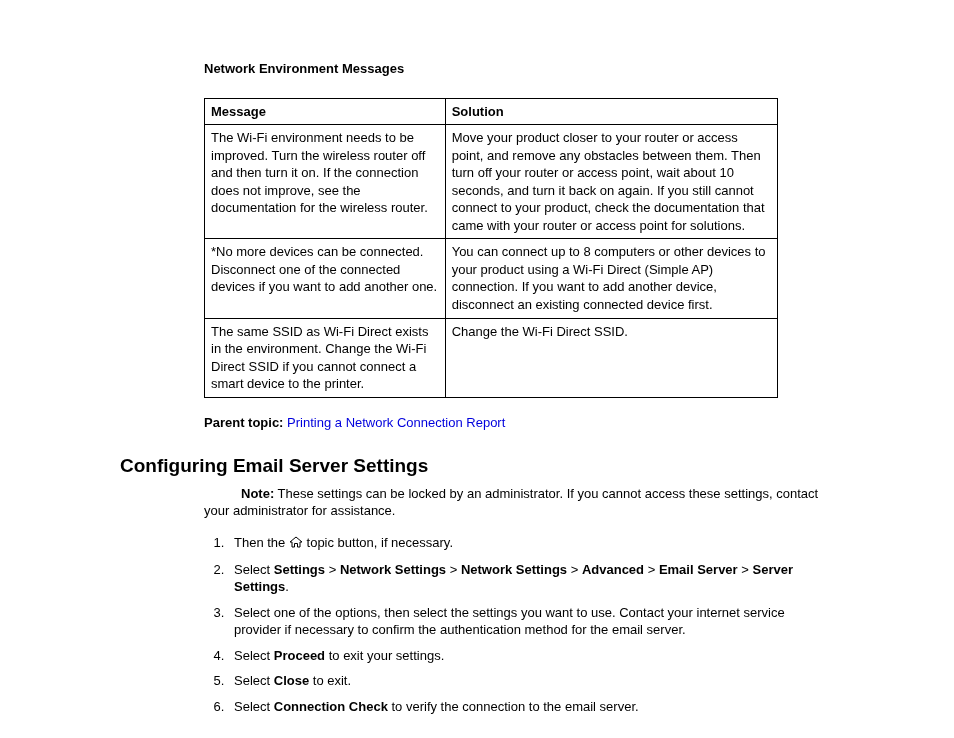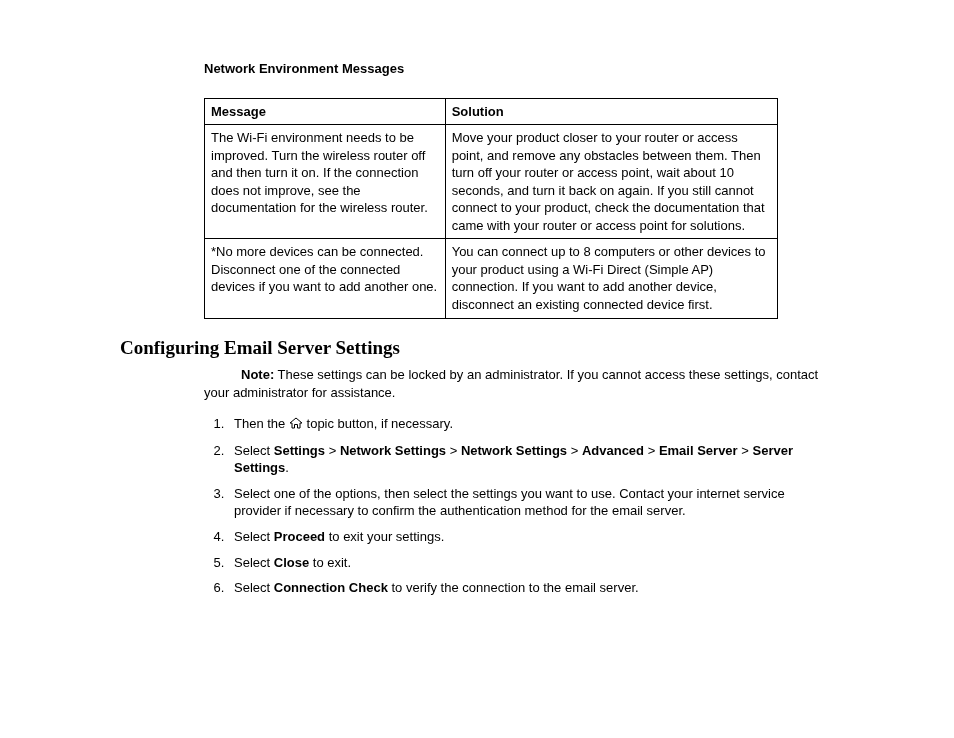--- a/index.html
+++ b/index.html
@@ -45,21 +45,20 @@
   .parent-topic .label {
     font-weight: bold;
   }
   .parent-topic .link {
     color: #0000dd;
   }
   h2.section {
     font-size: 19px;
     font-weight: bold;
     margin: 0 0 6px 0;
-    font-family: Liberation Serif, serif;
   }
   .body-text {
     margin-left: 84px;
     margin-bottom: 14px;
   }
   .note {
     margin-left: 84px;
     margin-bottom: 14px;
   }
   .note .label {
@@ -94,23 +93,31 @@
       <th>Solution</th>
     </tr>
     <tr>
       <td class="msg">The Wi-Fi environment needs to be improved. Turn the wireless router off and then turn it on. If the connection does not improve, see the documentation for the wireless router.</td>
       <td class="sol">Move your product closer to your router or access point, and remove any obstacles between them. Then turn off your router or access point, wait about 10 seconds, and turn it back on again. If you still cannot connect to your product, check the documentation that came with your router or access point for solutions.</td>
     </tr>
     <tr>
       <td class="msg">*No more devices can be connected. Disconnect one of the connected devices if you want to add another one.</td>
       <td class="sol">You can connect up to 8 computers or other devices to your product using a Wi-Fi Direct (Simple AP) connection. If you want to add another device, disconnect an existing connected device first.</td>
     </tr>
+    <tr>
+      <td class="msg">The same SSID as Wi-Fi Direct exists in the environment. Change the Wi-Fi Direct SSID if you cannot connect a smart device to the printer.</td>
+      <td class="sol">Change the Wi-Fi Direct SSID.</td>
+    </tr>
   </tbody>
     </table>
 
+  <div class="parent-topic">
+    <span class="label">Parent topic:</span>
+    <span class="link">Printing a Network Connection Report</span>
+  </div>
 
   <h2 class="section">Configuring Email Server Settings</h2>
 
 
   <div class="note">
     <span class="label">Note:</span><span> These settings can be locked by an administrator. If you cannot access these settings, contact your administrator for assistance.</span>
   </div>
 
   <ol class="steps">
     <li>

